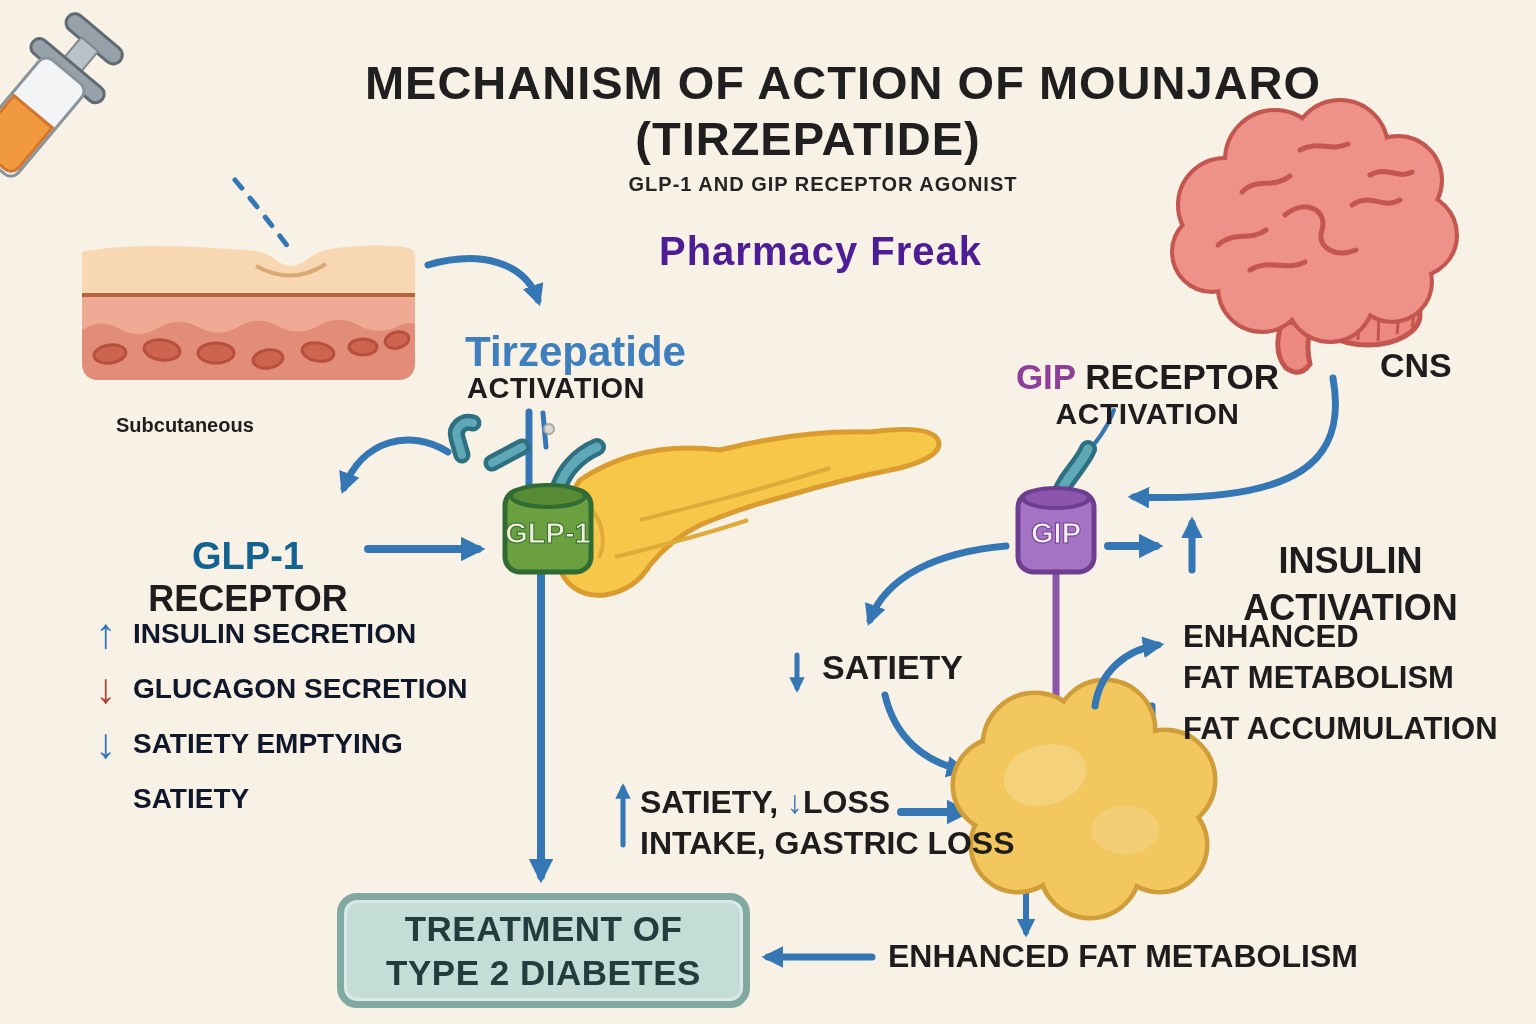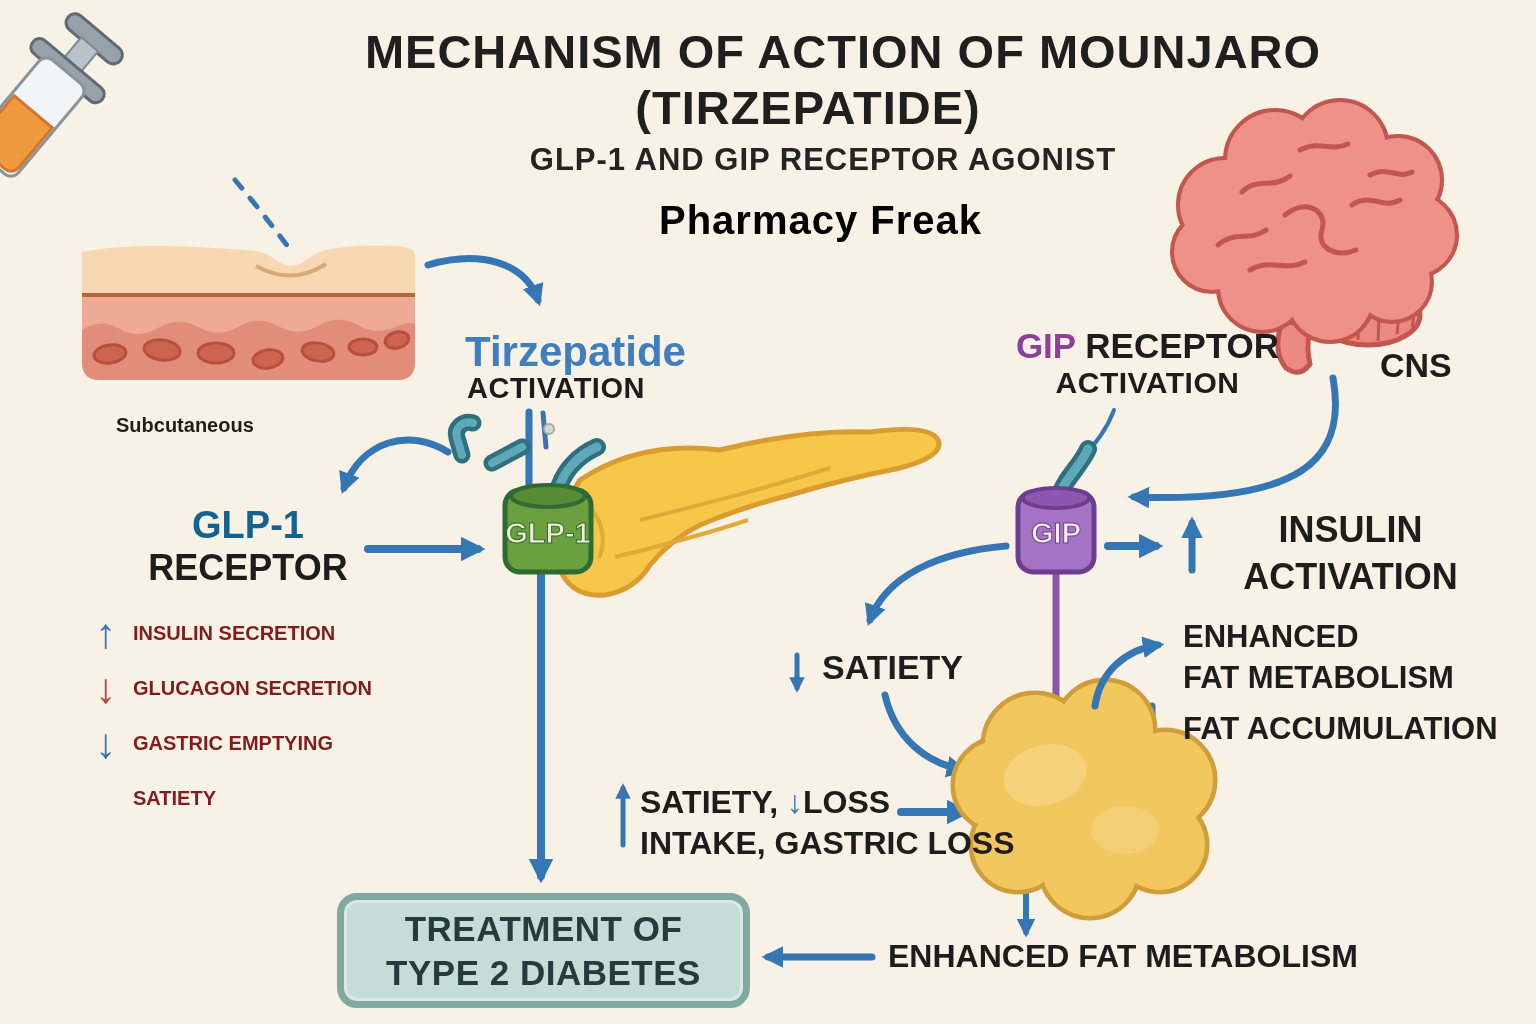--- a/index.html
+++ b/index.html
@@ -1,32 +1,32 @@
 <!DOCTYPE html>
 <html><head>
 <meta charset="utf-8">
 <style>
   html,body{margin:0;padding:0;}
   body{font-family:"Liberation Sans","DejaVu Sans",sans-serif;}
   #stage{position:relative;width:1536px;height:1024px;background:#f8f1e6;overflow:hidden;}
   .abs{position:absolute;}
-  .ctr{text-align:center;}
+  .ctr{text-align:center;margin-top:31px;}
   .blk{color:#1e1e1e;font-weight:700;}
   .title{font-size:47px;letter-spacing:1px;color:#1f1f1f;font-weight:700;}
-  .subtitle{font-size:31px;letter-spacing:1px;color:#242424;font-weight:700;}
-  .watermark{font-size:40px;color:#000000;font-weight:700;letter-spacing:1px;}
+  .subtitle{font-size:20px;letter-spacing:1px;color:#242424;font-weight:700;}
+  .watermark{font-size:40px;color:#4c1d95;font-weight:700;letter-spacing:1px;}
   .tirz-name{font-size:42px;color:#3f7fbd;font-weight:700;}
   .tirz-sub{font-size:29px;color:#1c1c1c;font-weight:700;letter-spacing:.5px;}
   .glp1-t1{font-size:38px;color:#14628f;font-weight:700;}
   .glp1-t2{font-size:36px;color:#1d1d1d;font-weight:700;}
   .fx-row{display:flex;align-items:center;height:55px;}
   .fx-glyph{width:38px;font-size:42px;font-weight:700;line-height:40px;}
   .fx-glyph.blue{color:#3577b5;}
   .fx-glyph.red{color:#b2433a;}
-  .fx-label{font-size:20px;color:#7f1d1d;font-weight:700;white-space:nowrap;}
+  .fx-label{font-size:28px;color:#0f172a;font-weight:700;white-space:nowrap;}
   .gip-w{font-size:35px;font-weight:700;color:#8e3f9a;}
   .gip-r{font-size:35px;font-weight:700;color:#1d1d1d;}
   .gip-sub{font-size:30px;font-weight:700;color:#1d1d1d;letter-spacing:.5px;}
   .cns{font-size:34px;font-weight:700;color:#1d1d1d;}
   .t36{font-size:36px;font-weight:700;color:#1d1d1d;line-height:47px;white-space:nowrap;}
   .t34{font-size:34px;font-weight:700;color:#1d1d1d;white-space:nowrap;}
   .t31{font-size:31px;font-weight:700;color:#1d1d1d;line-height:41px;white-space:nowrap;}
   .t32{font-size:32px;font-weight:700;color:#1d1d1d;line-height:41px;white-space:nowrap;}
   .inline-arrow{color:#3577b5;}
   .treat-box{box-sizing:border-box;width:413px;height:115px;background:#c5ddd7;
@@ -241,21 +241,21 @@
     <div class="fx-row">
       <span class="fx-glyph blue">↑</span>
       <span class="fx-label">INSULIN SECRETION</span>
     </div>
     <div class="fx-row">
       <span class="fx-glyph red">↓</span>
       <span class="fx-label">GLUCAGON SECRETION</span>
     </div>
     <div class="fx-row">
       <span class="fx-glyph blue">↓</span>
-      <span class="fx-label">GASTRIC EMPTYING</span>
+      <span class="fx-label">SATIETY EMPTYING</span>
     </div>
     <div class="fx-row">
       <span class="fx-glyph"></span>
       <span class="fx-label">SATIETY</span>
     </div>
   </div>
 
   <div class="abs ctr" style="left:1005px;top:326px;width:285px">
     <div style="white-space:nowrap">
       <span class="gip-w">GIP</span><span class="gip-r"> RECEPTOR</span>

